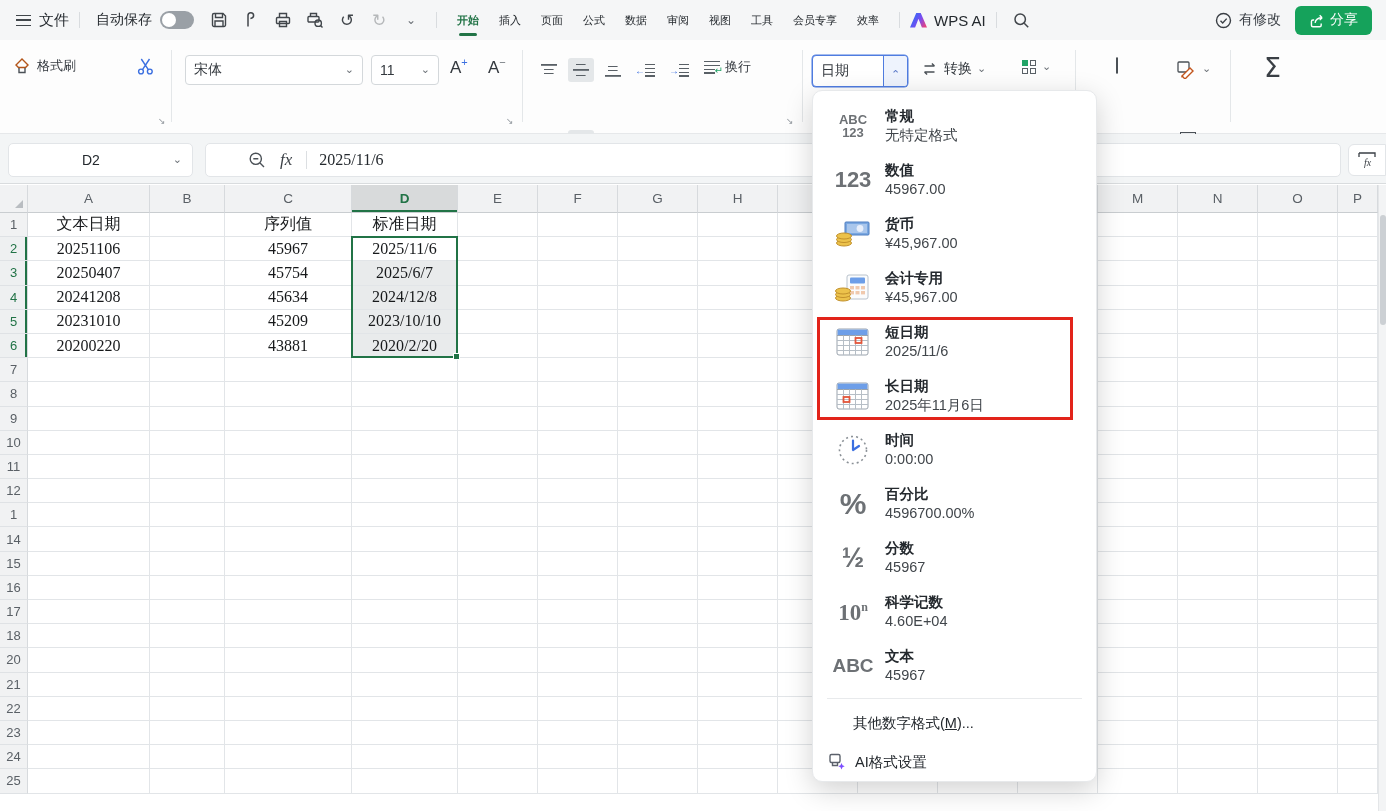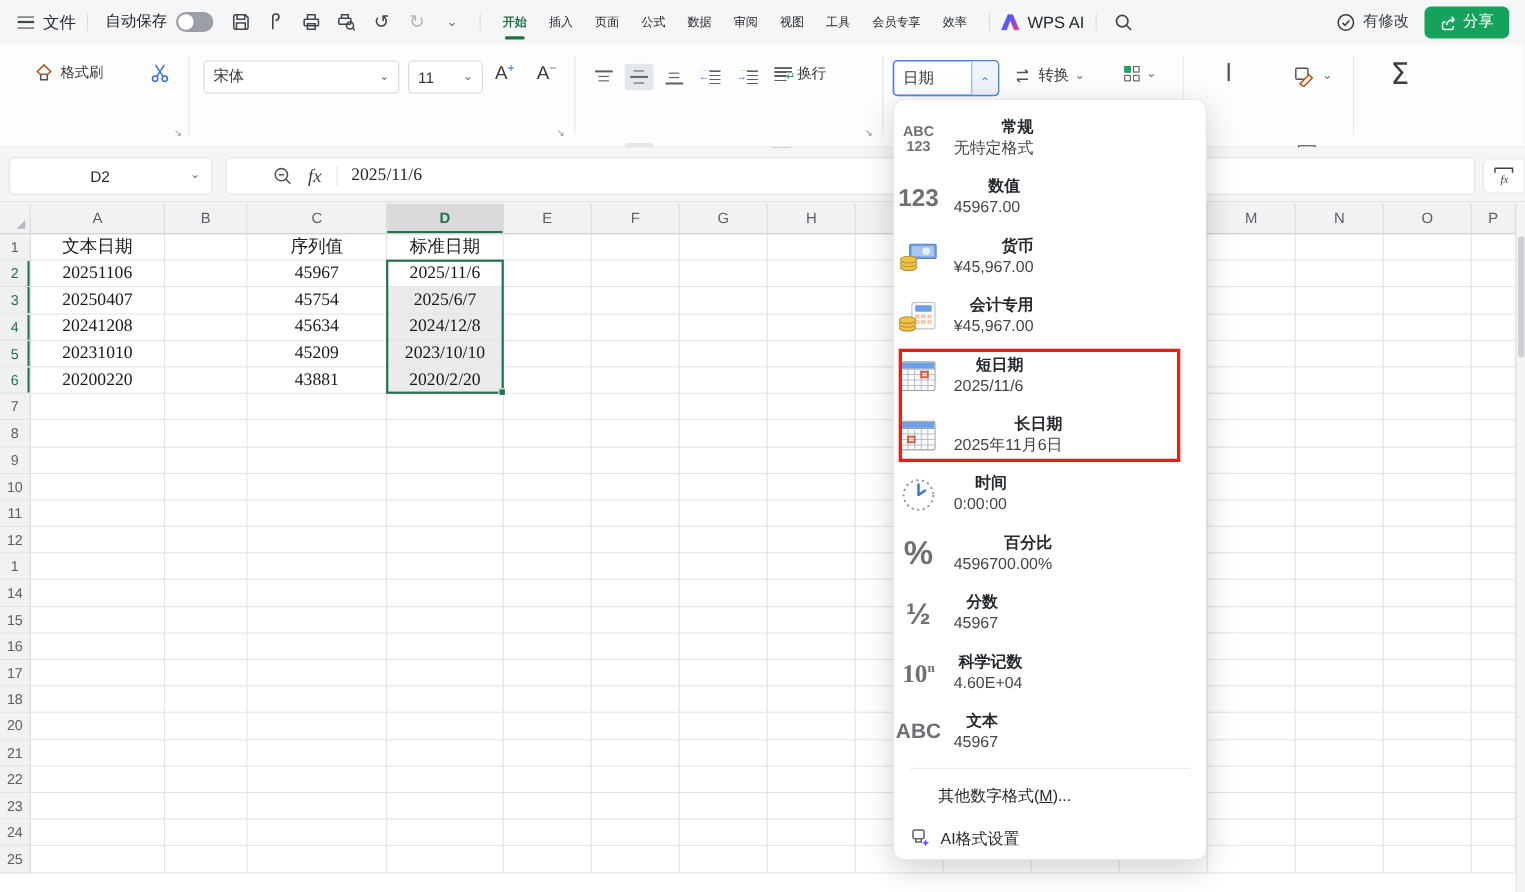--- a/index.html
+++ b/index.html
@@ -90,21 +90,21 @@
         display:flex;align-items:center;justify-content:center;overflow:hidden;white-space:nowrap;}
   .cell.shaded{background:#e9ebec;}
   .selbox{position:absolute;border:2px solid var(--gsel);pointer-events:none;z-index:6;}
   .fillhandle{position:absolute;width:7px;height:7px;background:var(--gsel);border:1px solid #fff;z-index:7;}
   .vscroll{position:absolute;left:1378px;top:185px;width:8px;height:626px;background:#f3f4f5;border-left:1px solid #e4e6e8;}
   .vthumb{position:absolute;left:1px;width:6px;border-radius:3px;background:#ccd0d4;}
 
   
   .dropdown{position:absolute;left:812px;top:90px;width:285px;height:692px;background:#fff;border:1px solid #e7e9eb;
             border-radius:10px;box-shadow:0 8px 28px rgba(0,0,0,.18);z-index:50;padding-top:8px;}
-  .dd-item{height:54px;display:flex;align-items:center;text-align:right;}
+  .dd-item{height:54px;display:flex;align-items:center;padding-left:18px;}
   .dd-ic{width:44px;flex:none;display:flex;align-items:center;justify-content:center;color:#75787b;}
   .dd-txt{margin-left:10px;}
   .dd-title{font-size:14.5px;font-weight:700;color:#24292e;line-height:19px;}
   .dd-ex{font-size:14.5px;color:#41464b;line-height:19px;}
   .ic-two{display:flex;flex-direction:column;align-items:center;font-size:13px;font-weight:700;line-height:13px;color:#6d7175;}
   .ic-big{font-size:22px;font-weight:700;color:#6d7175;}
   .dd-sep{height:1px;background:#e8eaec;margin:5px 14px;}
   .dd-foot{height:38px;display:flex;align-items:center;padding-left:40px;font-size:14.5px;color:#24292e;}
   .dd-foot .um{text-decoration:underline;}
   .dd-ai{height:40px;display:flex;align-items:center;padding-left:14px;gap:8px;font-size:14.5px;color:#24292e;}
@@ -199,21 +199,21 @@
     </div>
   </div>
 
   <div class="ribbon">
     <span class="rb-div" style="left:171px"></span>
     <span class="rb-div" style="left:522px"></span>
     <span class="rb-div" style="left:802px"></span>
     <span class="rb-div" style="left:1075px"></span>
     <span class="rb-div" style="left:1230px"></span>
 
-    <div class="abs rbtn" style="left:30px;top:16px;">
+    <div class="abs rbtn" style="left:12px;top:16px;">
       <svg width="20" height="20" viewBox="0 0 20 20" fill="none" stroke="#4a5056" stroke-width="1.4">
           <path d="M4 9l6-6 6 6-2.5 2.5h-7z" stroke="#b35418"></path>
           <path d="M7 12v4.5h6V12"></path>
         </svg>
       <span>格式刷</span>
     </div>
     <div class="abs icbtn" style="left:132px;top:14px;">
       <svg width="19" height="19" viewBox="0 0 19 19" fill="none" stroke="#3b6fe0" stroke-width="1.4">
           <circle cx="5" cy="14.5" r="2.4"></circle>
           <circle cx="13.8" cy="14.5" r="2.4"></circle>

